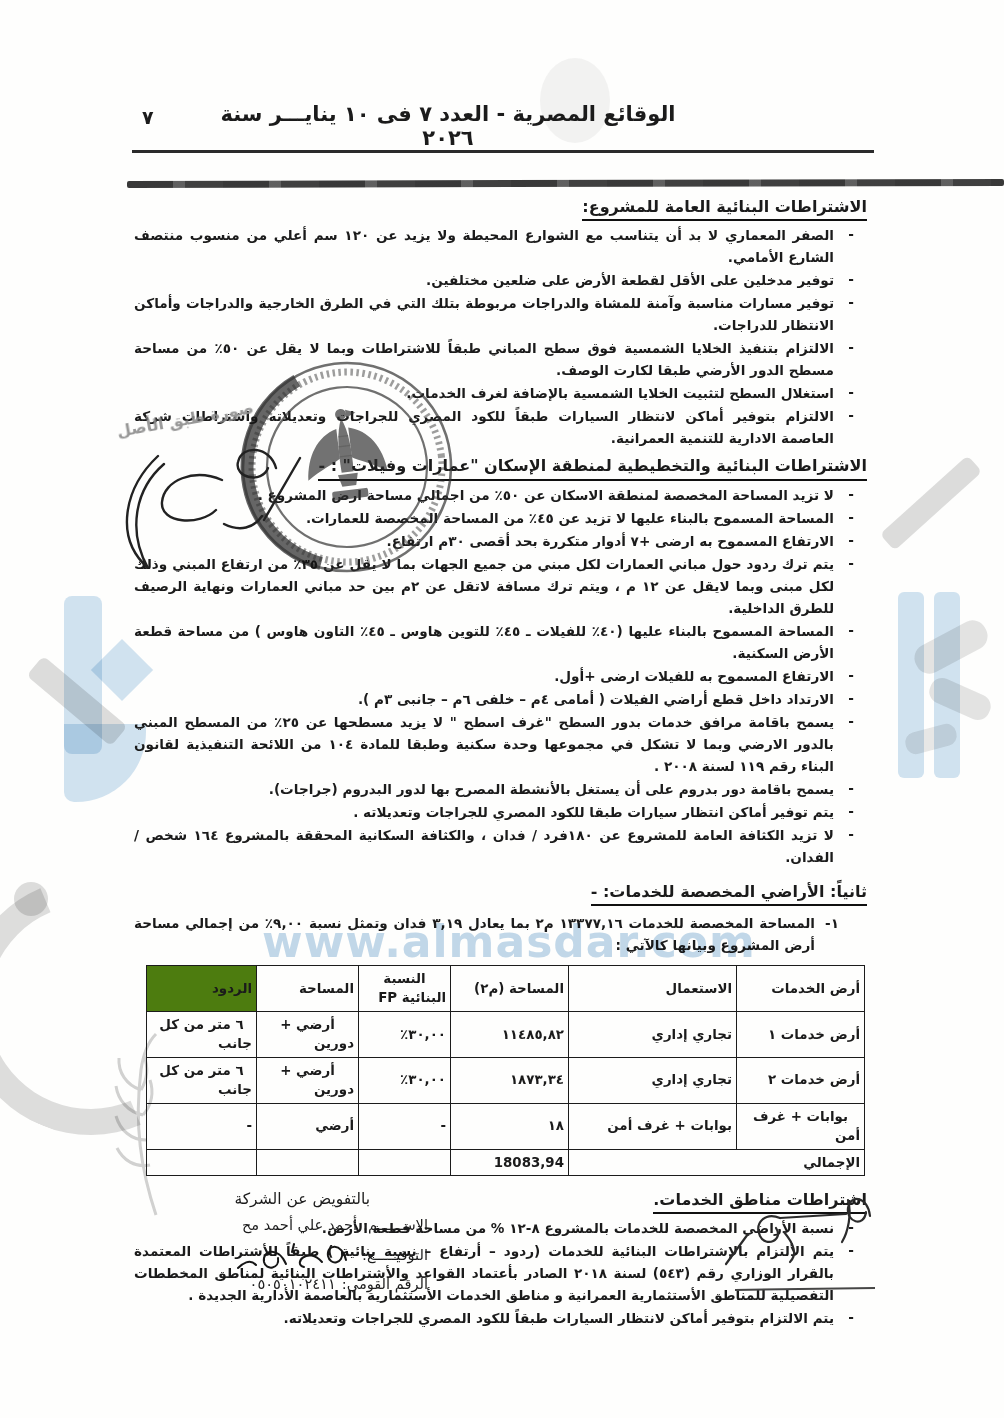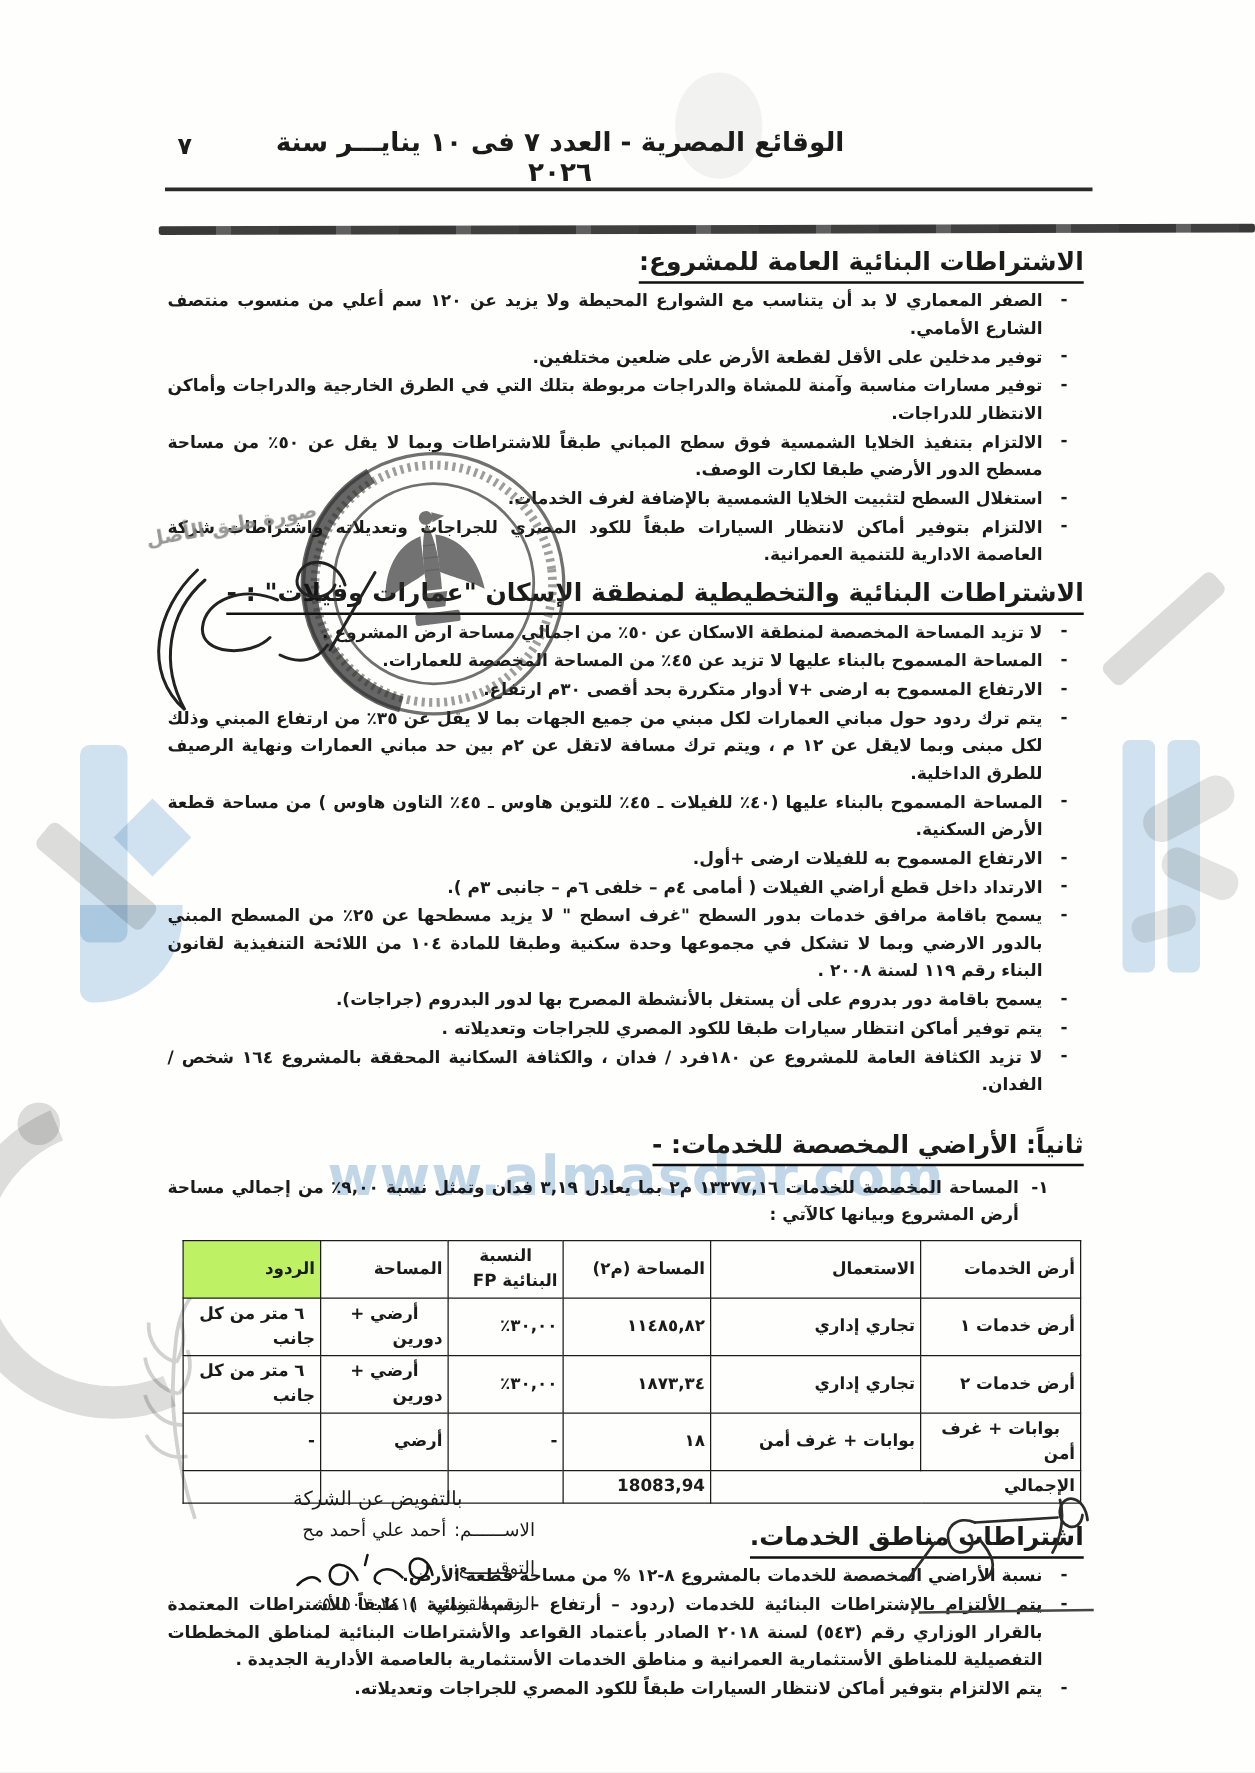--- a/index.html
+++ b/index.html
@@ -20,40 +20,40 @@
     background:repeating-linear-gradient(90deg,#1e1e1e 0 46px,#4a4a4a 46px 58px,#262626 58px 96px);
     transform:skewY(-.12deg);border-radius:2px;
   }
   
   .content{
     position:absolute;top:191px;left:134px;width:733px;direction:rtl;
     font-size:13.6px;font-weight:700;line-height:1.62;
     text-align:justify;text-align-last:right;
   }
   .sec-h{
-    display:table;font-size:20px;font-weight:700;margin:4px 0 3px;
+    display:table;font-size:16px;font-weight:700;margin:4px 0 3px;
     border-bottom:2.2px solid #101010;padding-bottom:1px;line-height:1.45;
   }
   ul.dash{list-style:none;margin:1px 0 5px;padding:0 16px 0 0;}
   ul.dash li{position:relative;padding-right:17px;margin:1px 0;}
   ul.dash li::before{content:"-";position:absolute;right:-3px;top:-1px;font-weight:700;}
-  .gap-lg{margin-top:22px;}
+  .gap-lg{margin-top:12px;}
   .gap-md{margin-top:12px;}
   .num-item{display:flex;gap:10px;margin:6px 28px 4px 0;}
   .num-item .no{flex:0 0 auto;}
   
   table.svc{
     border-collapse:collapse;direction:rtl;text-align:center;
     font-size:13.4px;margin:9px 2px 8px 0;width:718px;table-layout:fixed;
   }
   table.svc th,table.svc td{
     border:1.7px solid #1c1c1c;padding:3px 4px;font-weight:700;
     text-align:center;vertical-align:middle;line-height:1.45;overflow:hidden;
   }
-  table.svc th.spk{background:#bef264;}
+  table.svc th.spk{background:#4d7c0f;}
   
   .auth{
     position:absolute;top:1186px;left:98px;width:330px;direction:rtl;
     font-size:14.6px;font-weight:400;line-height:1.7;white-space:nowrap;
   }
   .auth-h{font-size:15.5px;margin:0 58px 1px 0;letter-spacing:.5px;}
   .auth-row{display:flex;align-items:center;gap:6px;}
   .auth-row .lbl{flex:0 0 auto;}
   
   .stamp-eagle{position:absolute;left:236px;top:356px;opacity:.86;transform:rotate(-7deg);pointer-events:none;}

